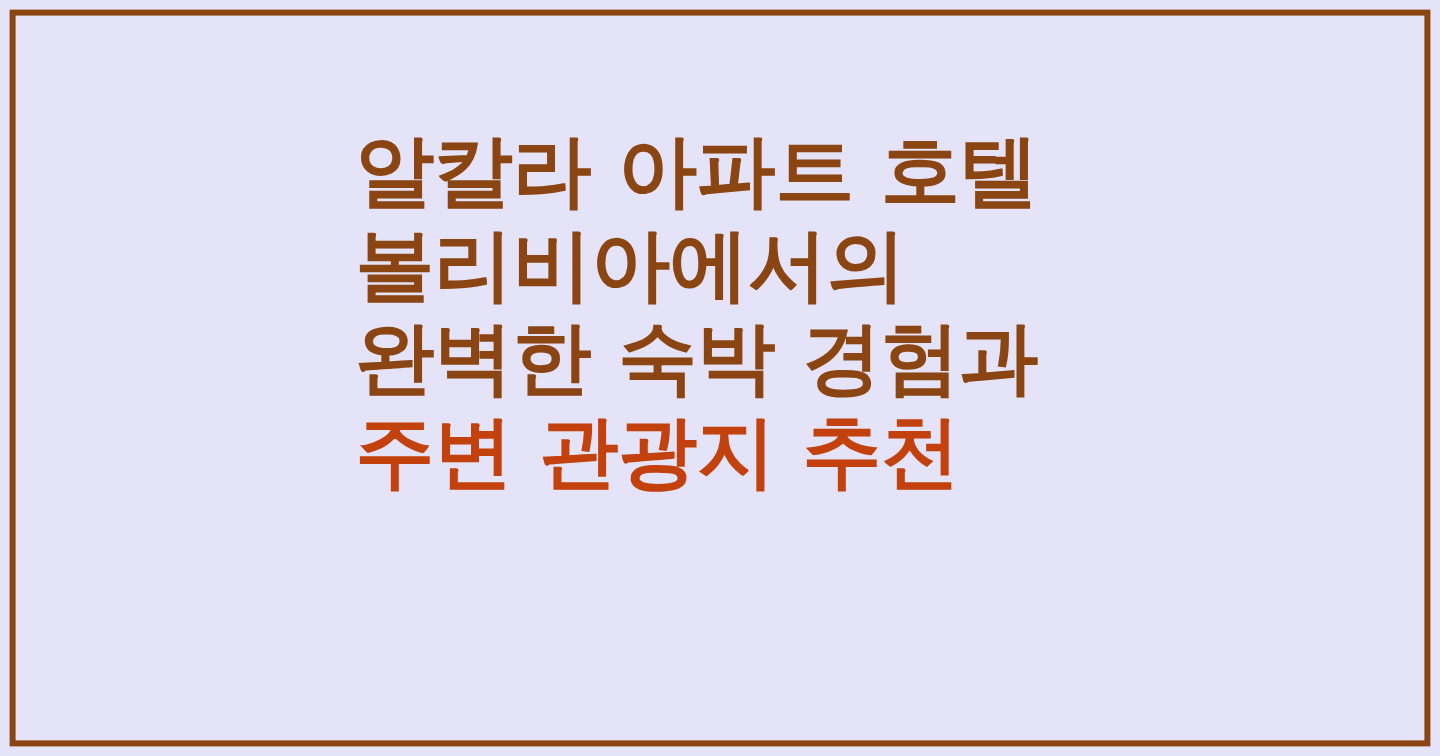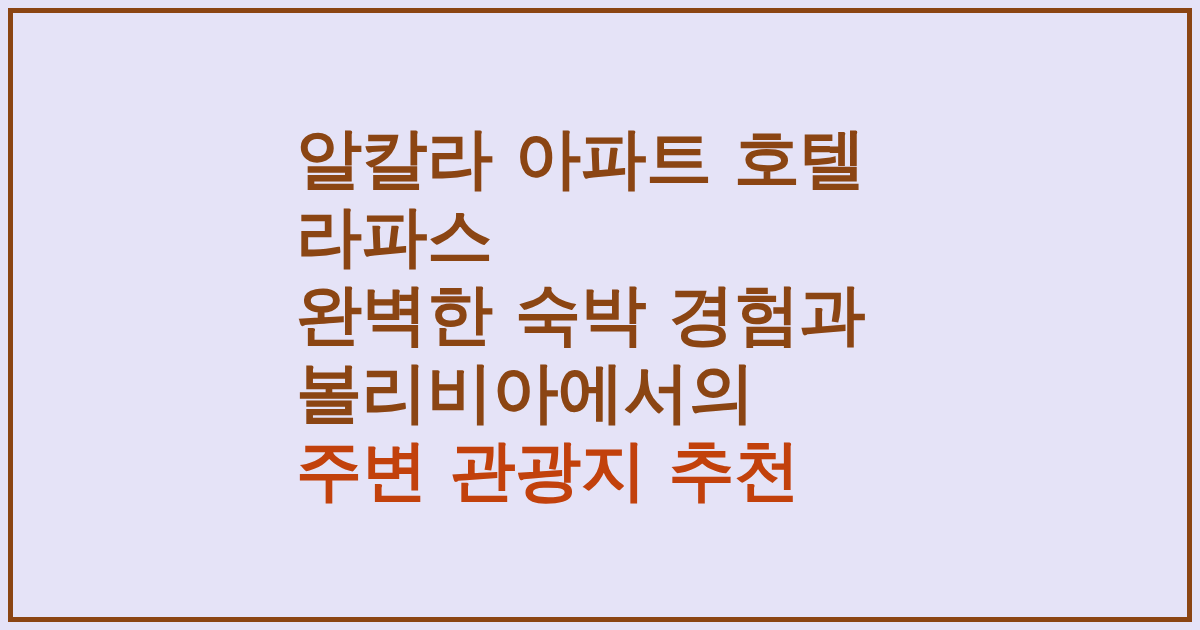--- a/index.html
+++ b/index.html
@@ -33,21 +33,20 @@
     box-sizing: border-box;
     border: 5px solid #8b4513;
     pointer-events: none;
   }
 
   .title-block {
     position: absolute;
     left: 296px;
     top: 104px;
     width: 840px;
-    margin-top: 16px;
   }
 
   .title-line {
     display: block;
     color: #8b4513;
     font-family: "DejaVu Sans", "Liberation Sans", sans-serif;
     font-weight: 700;
     font-size: 66px;
     line-height: 78px;
     letter-spacing: -0.5px;
@@ -57,19 +56,18 @@
 </style>
 </head>
 <body style="background: rgb(229, 227, 247);">
 
 <div class="poster" style="background: rgb(229, 227, 247);">
 
   <div class="poster-frame" style="border-color: rgb(139, 69, 19);"></div>
 
   <div class="title-block">
     <span class="title-line" style="color: rgb(139, 69, 19);">알칼라 아파트 호텔</span>
-    <span class="title-line" style="color: rgb(139, 69, 19);">라파스</span>
+    <span class="title-line" style="color: rgb(139, 69, 19);">볼리비아에서의</span>
     <span class="title-line" style="color: rgb(139, 69, 19);">완벽한 숙박 경험과</span>
-    <span class="title-line" style="color: rgb(139, 69, 19);">볼리비아에서의</span>
     <span class="title-line" style="color: #c2410c;">주변 관광지 추천</span>
   </div>
 
 </div>
 
 </body></html>

